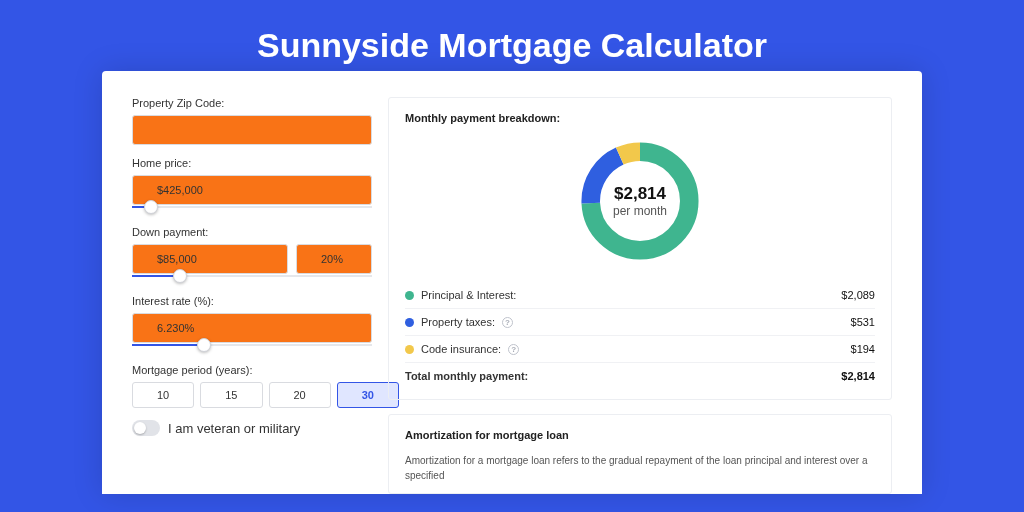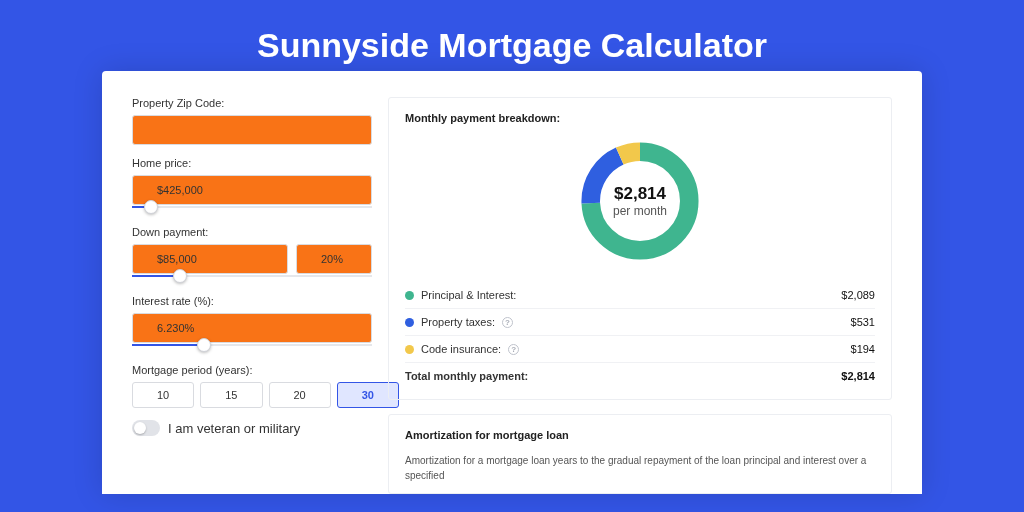--- a/index.html
+++ b/index.html
@@ -156,16 +156,16 @@
             <div class="row-left">
               <span class="row-label">Total monthly payment:</span>
             </div>
             <span class="row-val">$2,814</span>
           </div>
         </div>
     </div>
 
     <div class="panel">
       <div class="panel-title">Amortization for mortgage loan</div>
-      <p class="amort-text">Amortization for a mortgage loan years to the gradual repayment of the loan principal and interest over a specified</p>
+      <p class="amort-text">Amortization for a mortgage loan refers to the gradual repayment of the loan principal and interest over a specified</p>
     </div>
   </div>
 </div>
 
 </body></html>

